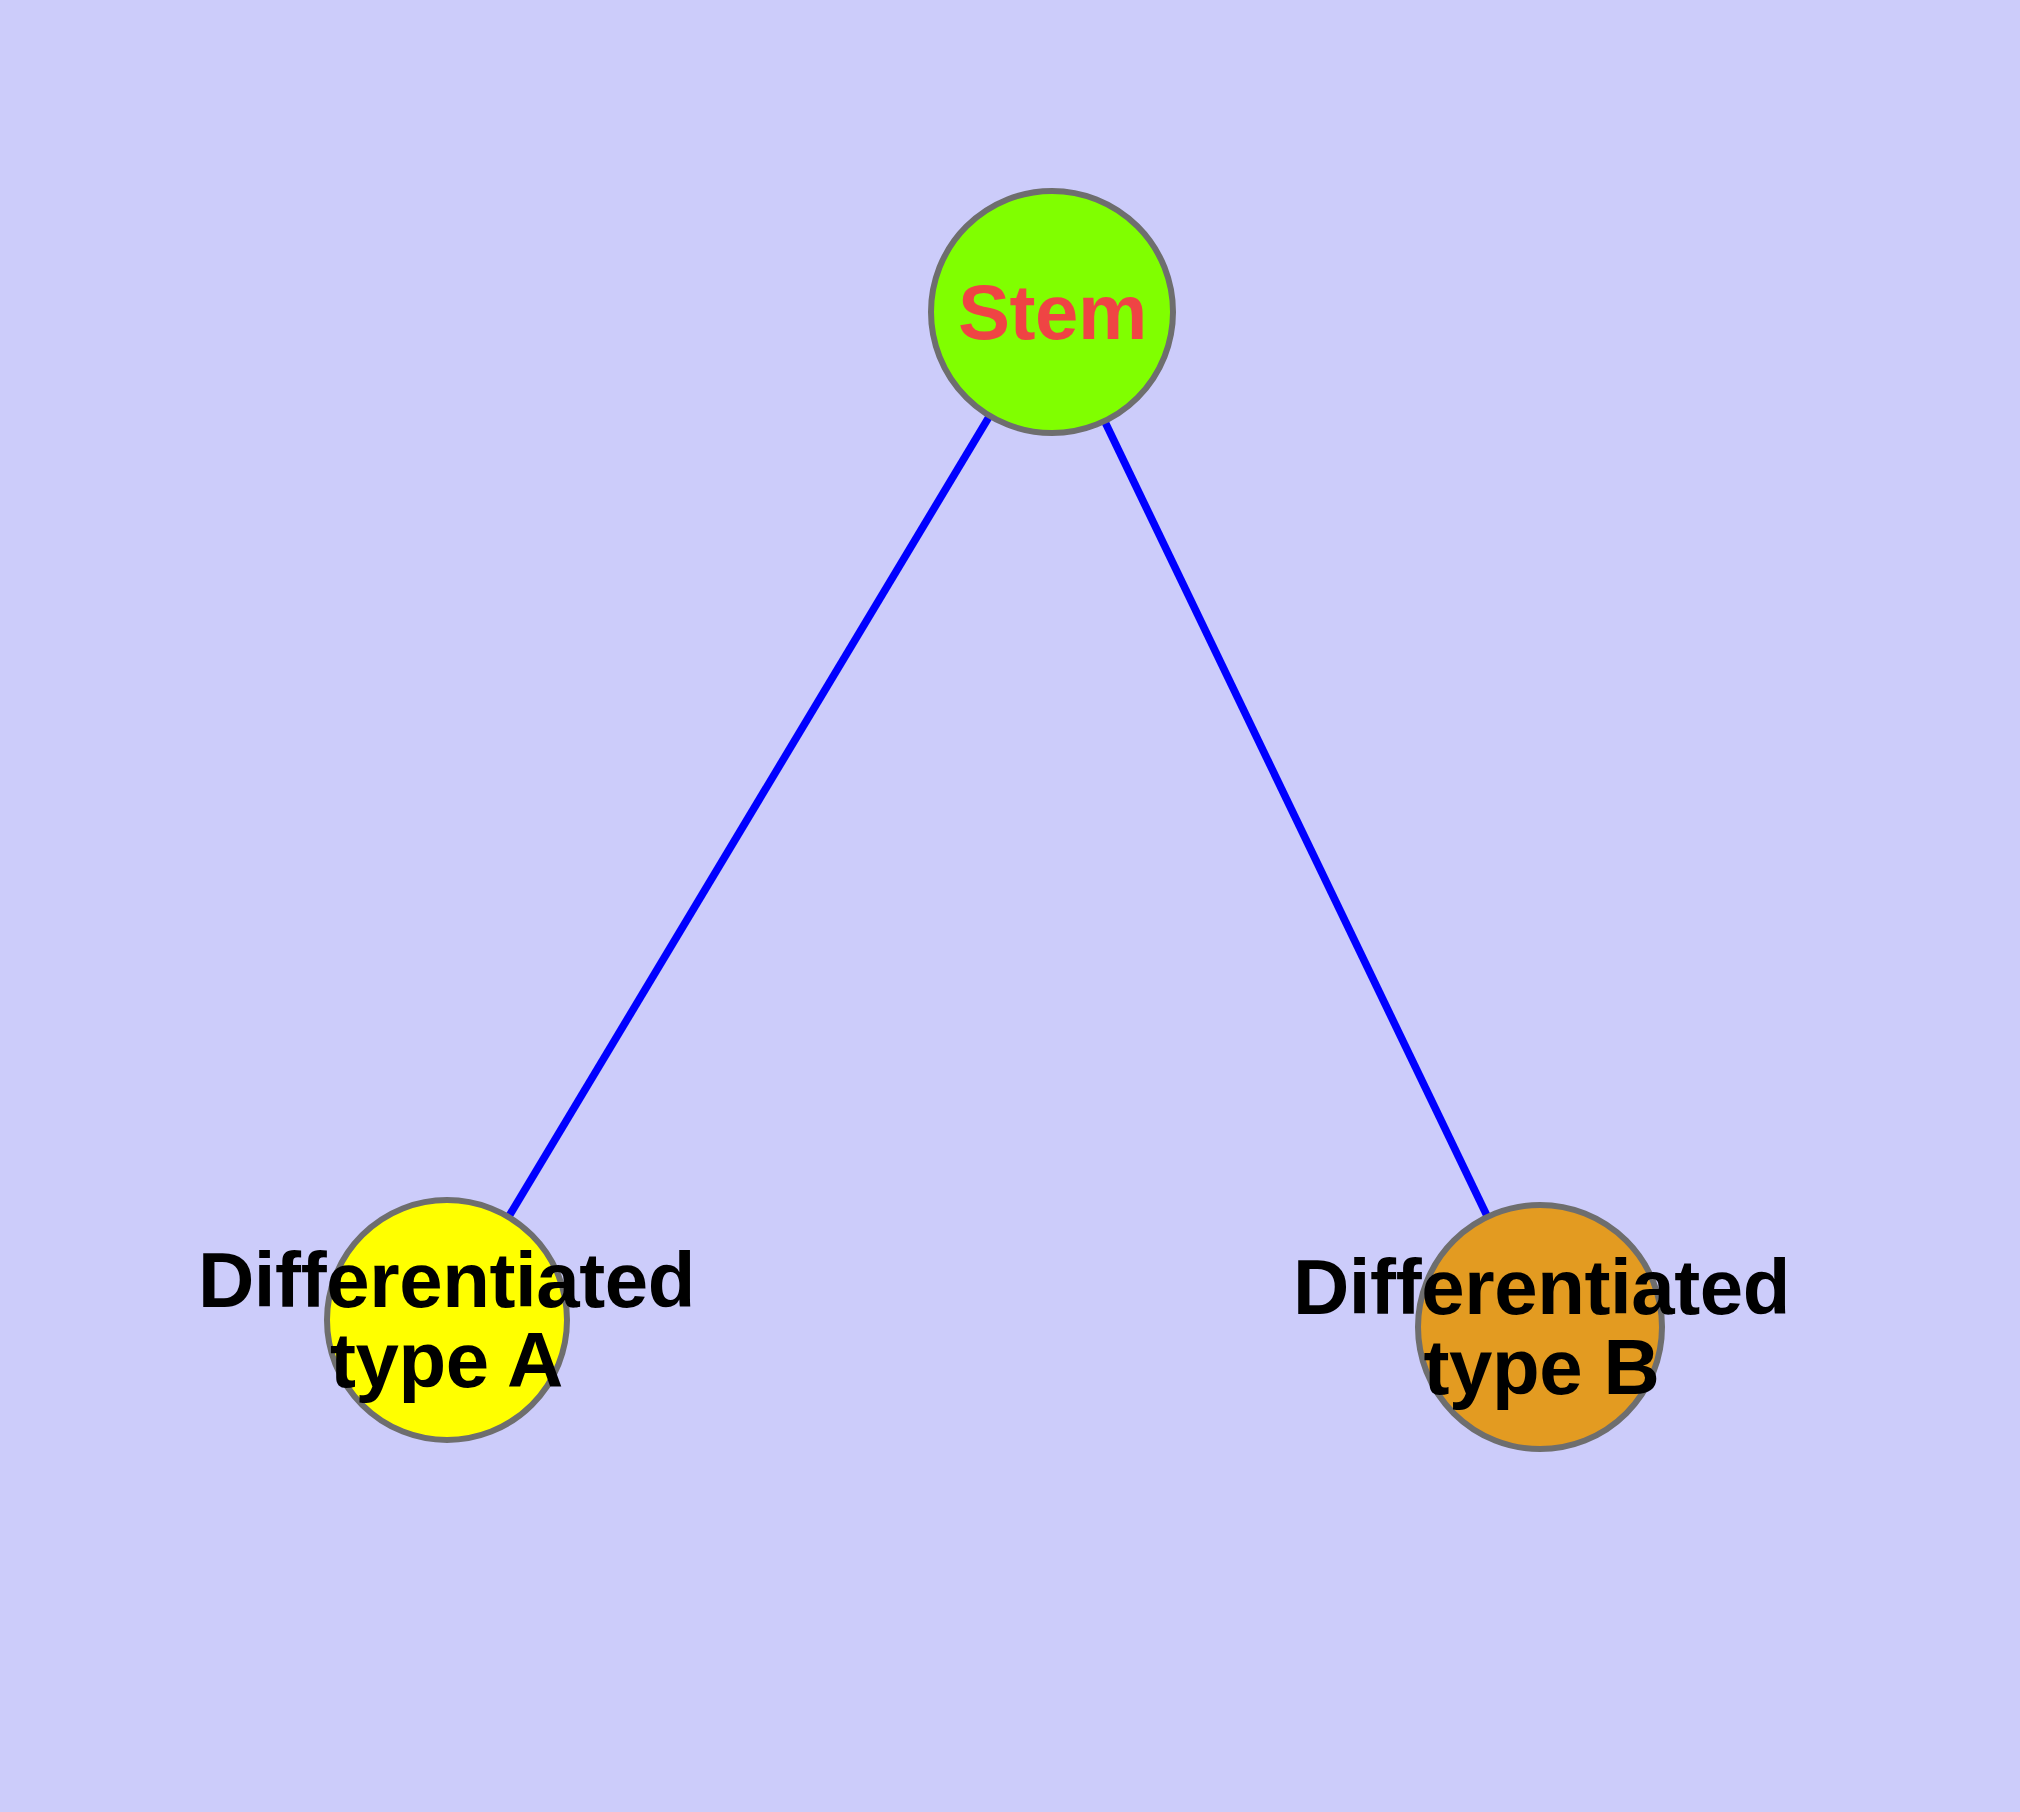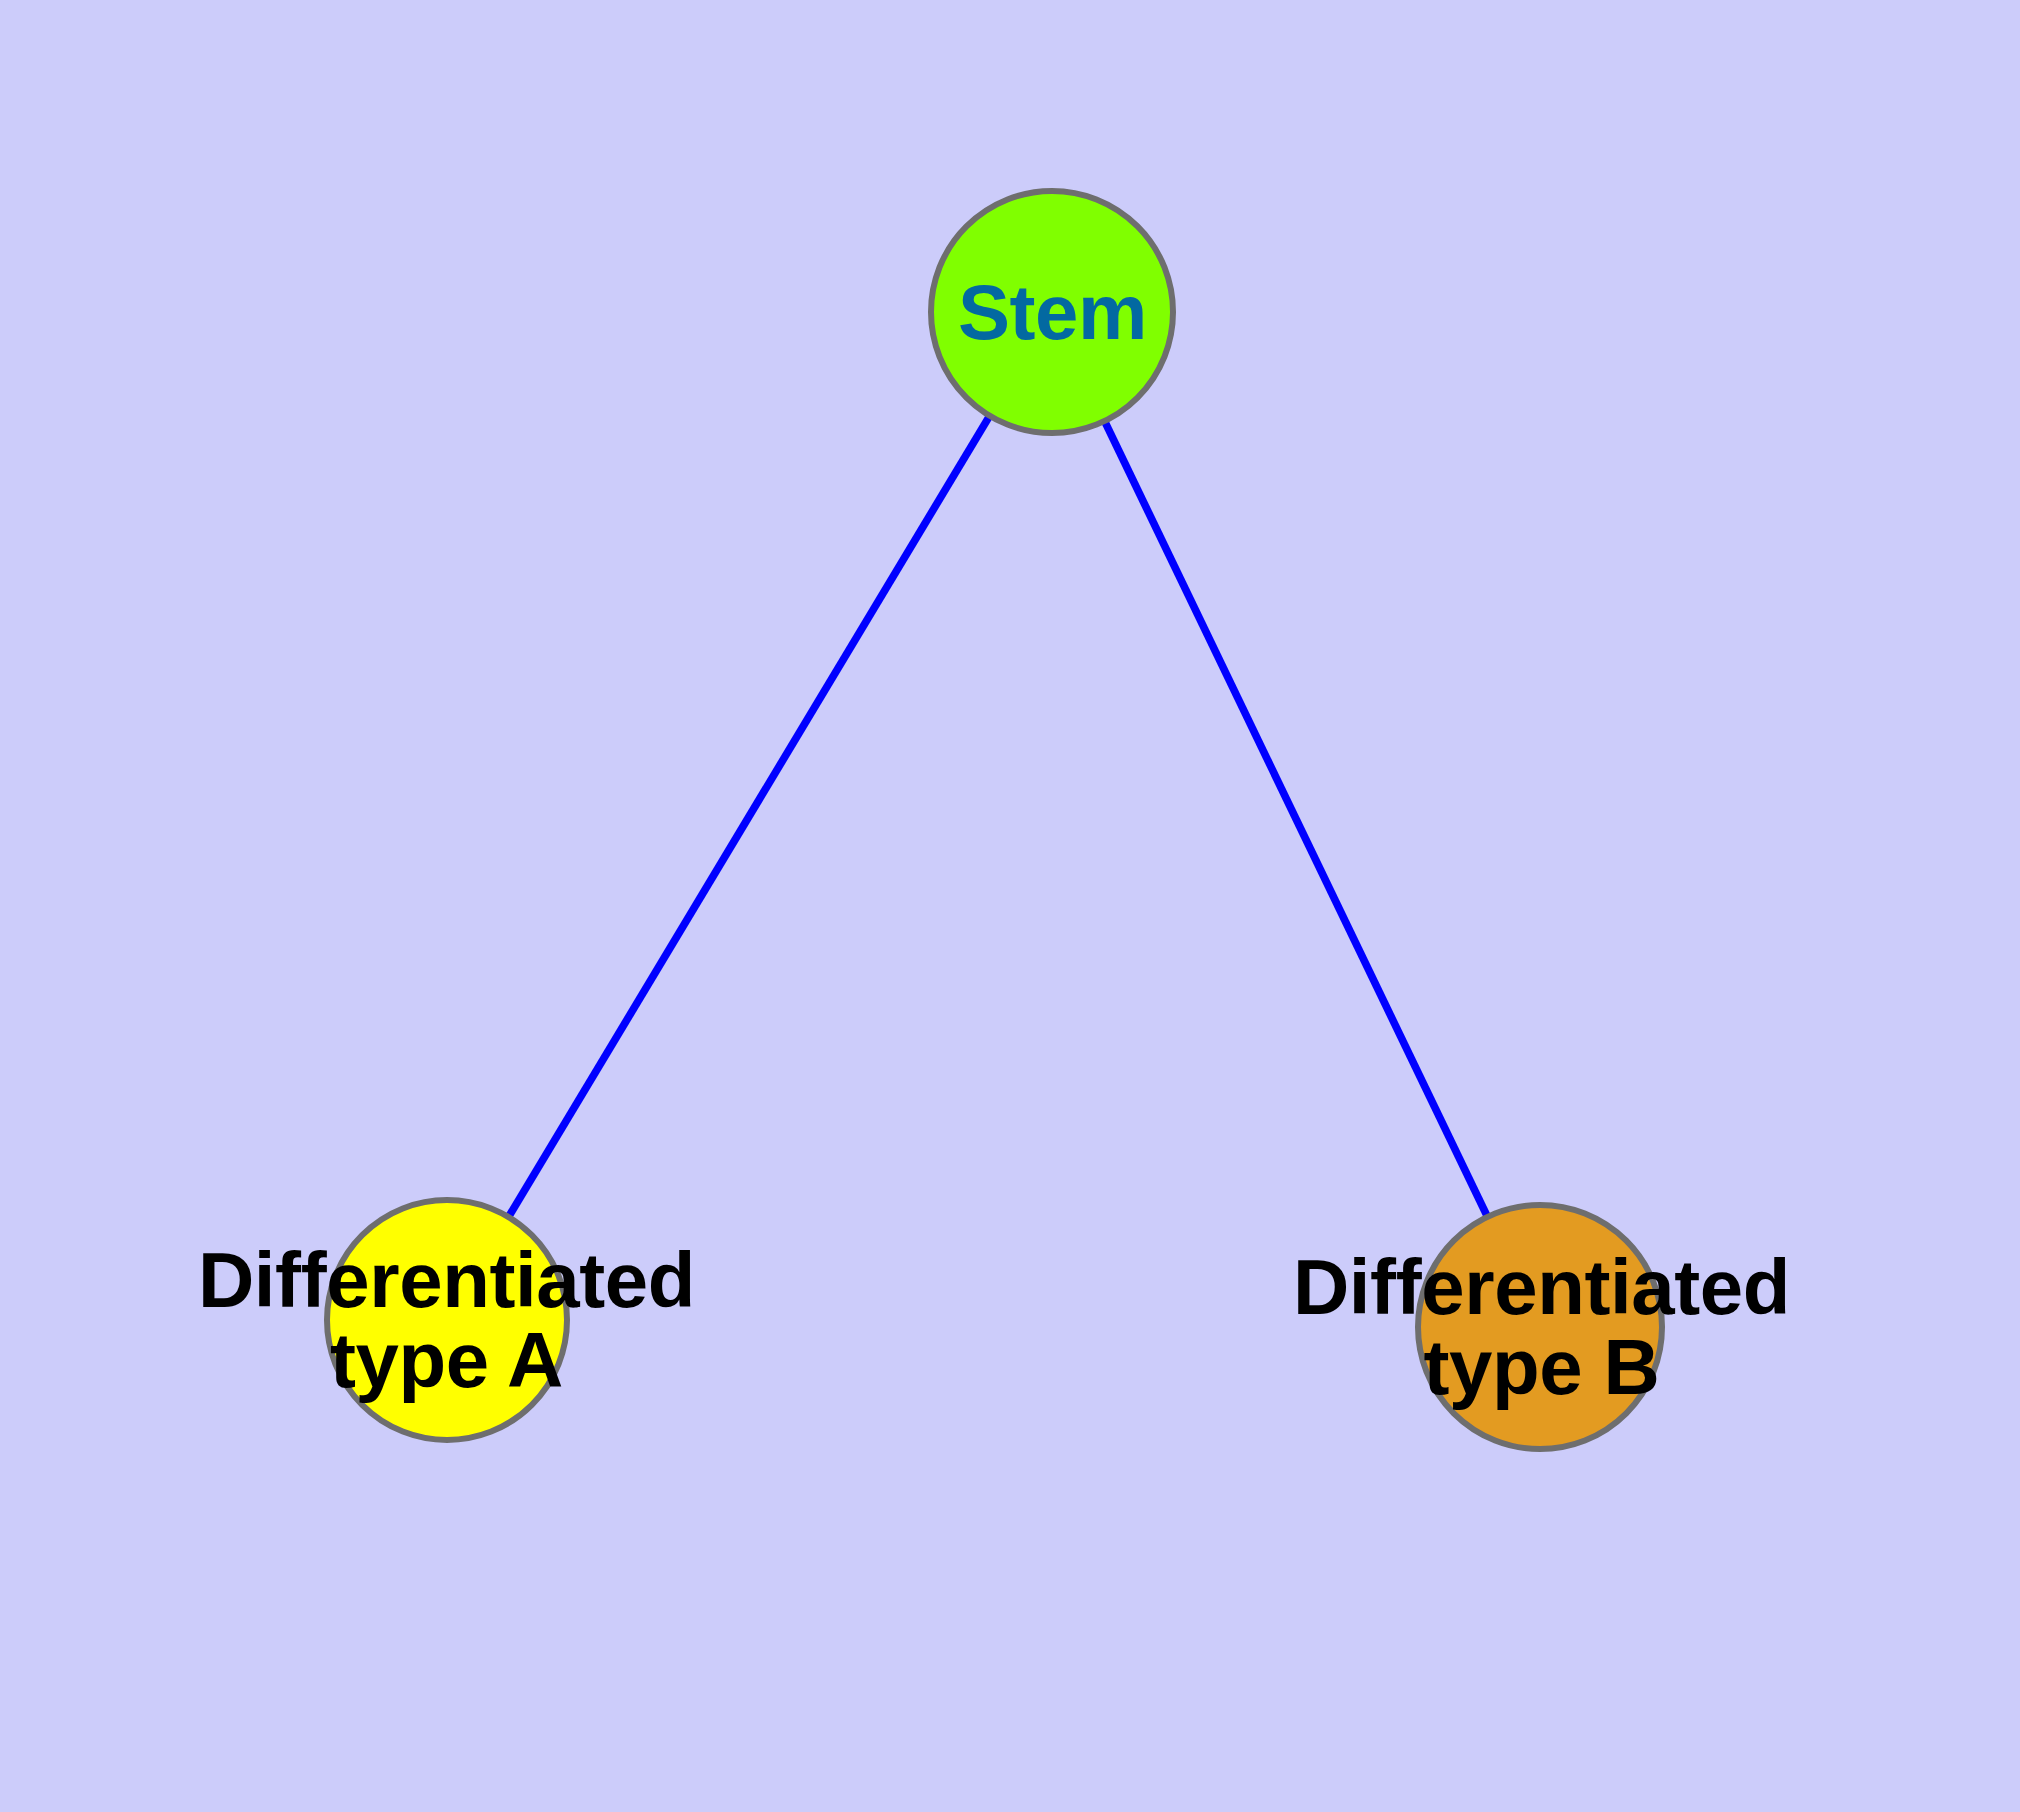--- a/index.html
+++ b/index.html
@@ -96,21 +96,21 @@
 
   <svg id="edge-layer" viewBox="0 0 2384 2138">
     <line id="edge-a" x1="1241" y1="368" x2="527" y2="1557" stroke="#0000FF" stroke-width="9" stroke-linecap="butt"></line>
     <line id="edge-b" x1="1241" y1="368" x2="1817" y2="1565" stroke="#0000FF" stroke-width="9" stroke-linecap="butt"></line>
   </svg>
 
   <div class="node" id="node-stem" style="background: rgb(128, 255, 0); border-color: rgb(110, 110, 110);"></div>
   <div class="node" id="node-type-a" style="background: rgb(255, 255, 0); border-color: rgb(110, 110, 110);"></div>
   <div class="node" id="node-type-b" style="background: rgb(227, 155, 33); border-color: rgb(110, 110, 110);"></div>
 
-  <div class="node-label" id="label-stem" style="color: #0369a1;">Stem</div>
+  <div class="node-label" id="label-stem" style="color: #ef4444;">Stem</div>
 
   <div class="node-label" id="label-type-a" style="color: rgb(0, 0, 0);">Differentiated
 type A</div>
 
   <div class="node-label" id="label-type-b" style="color: rgb(0, 0, 0);">Differentiated
 type B</div>
 
 </div>
 
 

